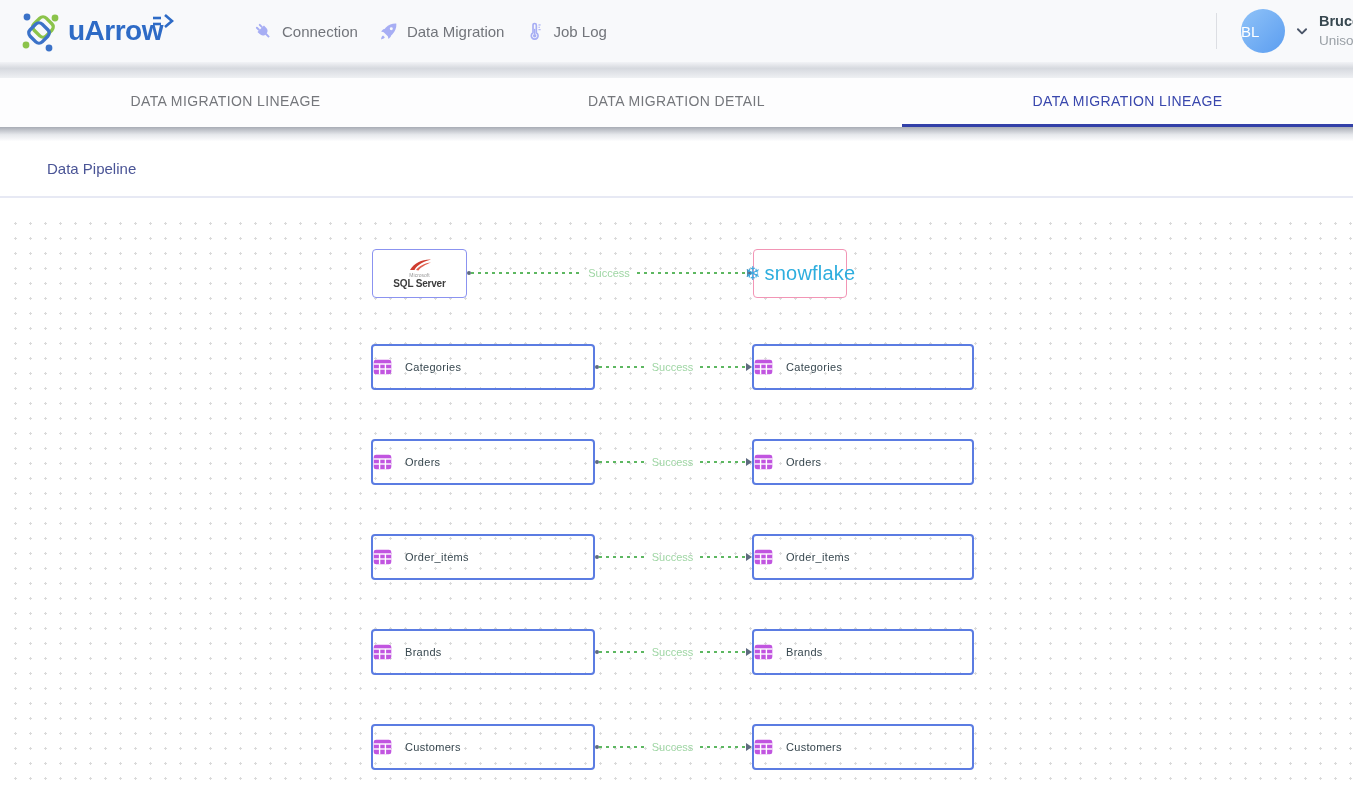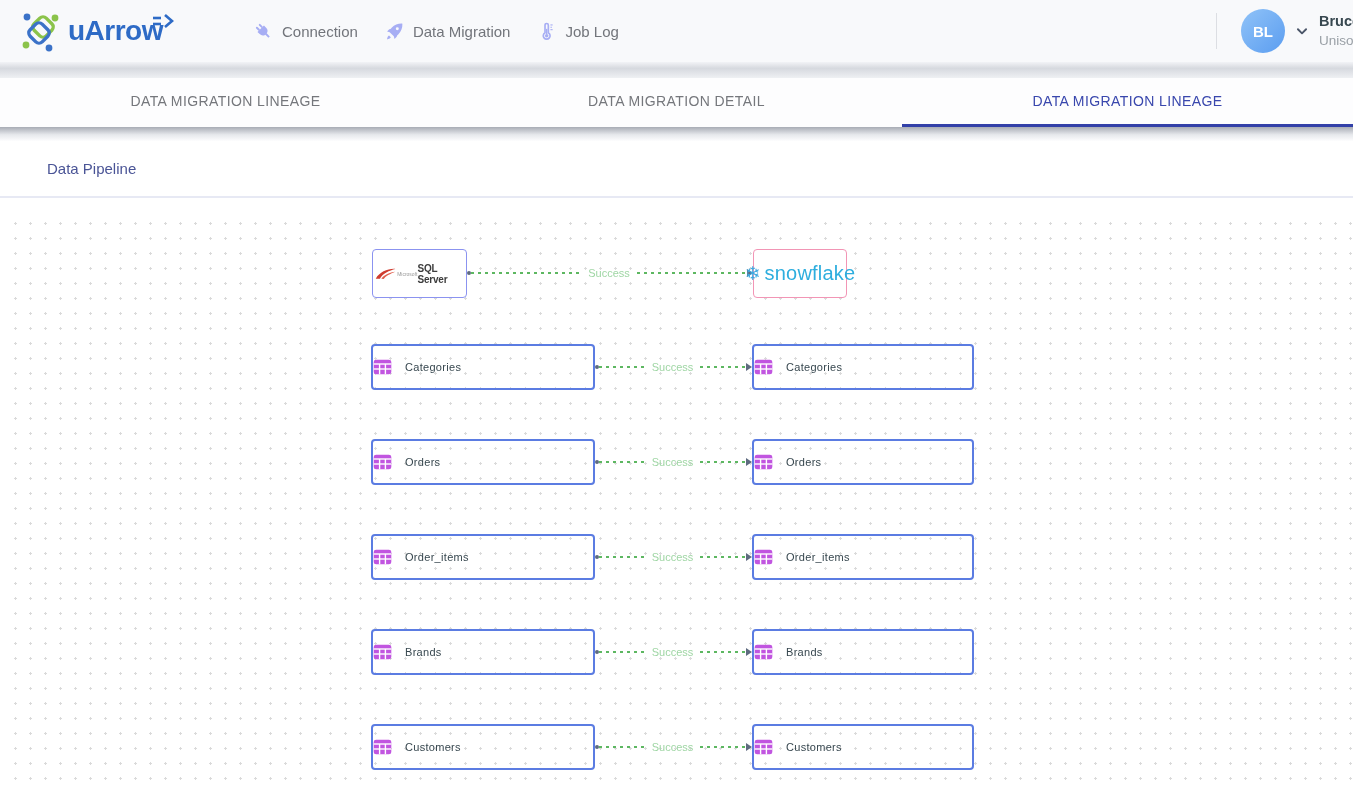--- a/index.html
+++ b/index.html
@@ -4,25 +4,25 @@
 <style>
   * { margin:0; padding:0; box-sizing:border-box; }
   html,body { width:1353px; height:795px; font-family:"Liberation Sans", sans-serif; background:#fff; overflow:hidden; }
   .app { position:relative; width:1353px; height:795px; background:#ec4899; overflow:hidden; }
 
   
   .navbar { height:62px; background:#f8f9fb; display:flex; align-items:center; padding:0 0 0 18px; position:relative; overflow:hidden; }
   .logo { display:flex; align-items:center; gap:4px; cursor:pointer; }
   .logo-text { font-size:28px; font-weight:bold; color:#2e6bc6; letter-spacing:-0.5px; position:relative; }
   .logo-arrow { position:absolute; top:-11px; right:-2px; }
-  .nav-items { display:flex; align-items:center; gap:26px; margin-left:60px; }
+  .nav-items { display:flex; align-items:center; gap:20px; margin-left:60px; }
   .nav-item { display:flex; align-items:center; gap:8px; font-size:15px; color:#72757b; cursor:pointer; }
   .nav-right { position:absolute; right:-12px; top:0; height:62px; display:flex; align-items:center; gap:10px; }
   .vdivider { width:1px; height:36px; background:#dcdee3; margin-right:14px; }
-  .avatar { width:44px; height:44px; border-radius:50%; background:linear-gradient(135deg,#90c3f8 0%,#5b9df0 100%); color:#fff; font-weight:bold; font-size:15px; display:flex; align-items:center; justify-content:center; cursor:pointer; }
+  .avatar { width:44px; height:44px; border-radius:50%; background:linear-gradient(135deg,#90c3f8 0%,#5b9df0 100%); color:#fff; font-weight:normal; font-size:15px; display:flex; align-items:center; cursor:pointer; }
   .user-meta { line-height:1.35; padding-right:4px; }
   .user-name { font-size:14.5px; font-weight:bold; color:#37474f; }
   .user-org { font-size:13.5px; color:#9aa0a6; }
 
   
   .band1 { height:16px; background:linear-gradient(180deg,#f2f3f6 0%,#d6d9df 40%,#eef0f3 100%); }
   .band2 { height:14px; background:linear-gradient(180deg,#a8acb5 0%,#e6e8ec 55%,#fdfdfe 100%); }
 
   
   .tabbar { height:49px; background:#fdfdfe; display:flex; }
@@ -33,21 +33,21 @@
   .page-header { height:57px; background:#fff; display:flex; align-items:center; padding-left:47px; border-bottom:2px solid #e7e9f4; }
   .page-title { font-size:15px; color:#4a5496; }
 
   
   .canvas { position:relative; width:1353px; height:597px; background:#fff; }
   .dots { position:absolute; left:8px; right:0; top:18px; bottom:12px;
           background-image:radial-gradient(circle,#dadada 1px,transparent 1.2px);
           background-size:15px 15px; }
 
   .node { position:absolute; background:#fff; border-radius:4px; display:flex; align-items:center; justify-content:center; cursor:pointer; }
-  .db-node.sql  { left:372px; top:51px; width:95px; height:49px; border:1.5px solid #8b93f0; }
+  .db-node.sql  { left:372px; top:51px; width:95px; height:49px; border:1.5px solid #8b93f0; flex-direction:column; }
   .db-node.snow { left:753px; top:51px; width:94px; height:49px; border:1.5px solid #f295b5; }
   .sql-ms   { font-size:5px; color:#9a9a9a; line-height:1; margin-top:1px; }
   .sql-text { font-size:10px; font-weight:bold; color:#3c3c3c; line-height:1.1; letter-spacing:-0.2px; }
   .snow-icon { font-size:19px; color:#3fa9e0; margin-right:4px; line-height:1; }
   .snow-text { font-size:20px; color:#2eaede; letter-spacing:.2px; }
 
   .trow { position:absolute; left:371px; width:603px; height:46px; }
   .tnode { position:absolute; top:0; height:46px; border:2px solid #5b7ce2; border-radius:4px; display:flex; align-items:center; gap:13px; cursor:pointer; background:transparent; }
   .tnode.left  { left:0; width:224px; }
   .tnode.right { left:381px; width:222px; }

